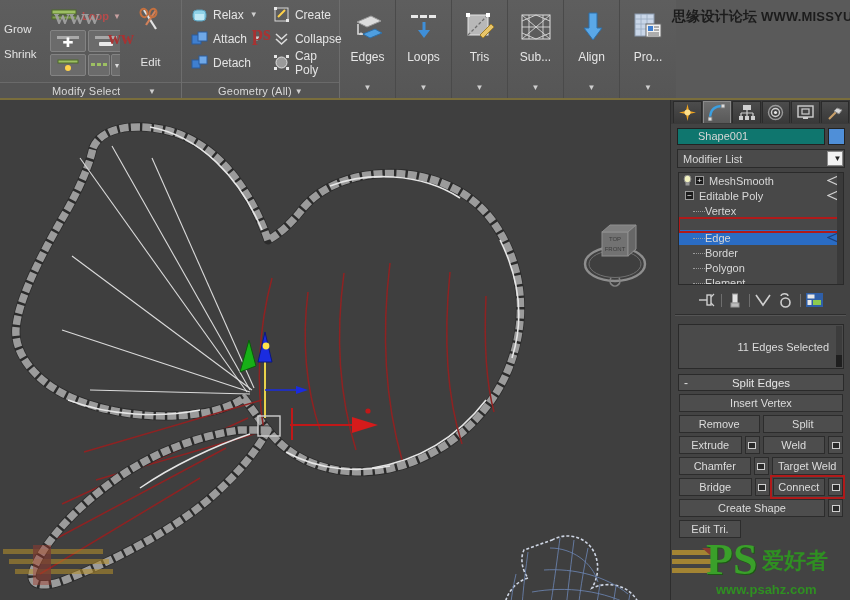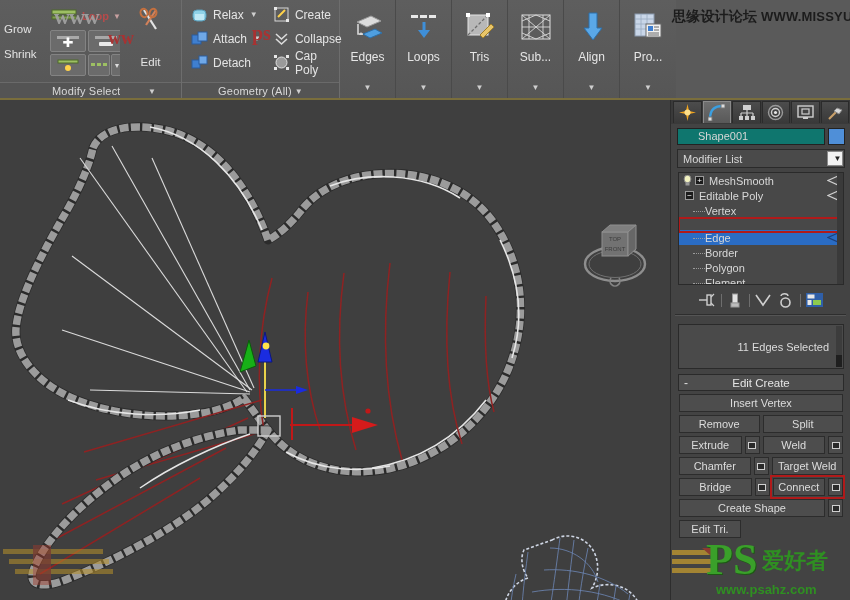--- a/index.html
+++ b/index.html
@@ -731,21 +731,21 @@
     <div class="hr-line"></div>
 
     <div class="selinfo">
       <span>11 Edges Selected</span>
       <div class="sb"></div>
       <div class="sbthumb"></div>
     </div>
 
     <div class="rollhead">
       <span class="mi">-</span>
-      <span class="t">Edit Create</span>
+      <span class="t">Split Edges</span>
     </div>
 
     <div class="btngrid">
       <div class="brow">
         <div class="mbtn">Insert Vertex</div>
       </div>
       <div class="brow">
         <div class="mbtn">Remove</div>
         <div class="mbtn">Split</div>
       </div>

